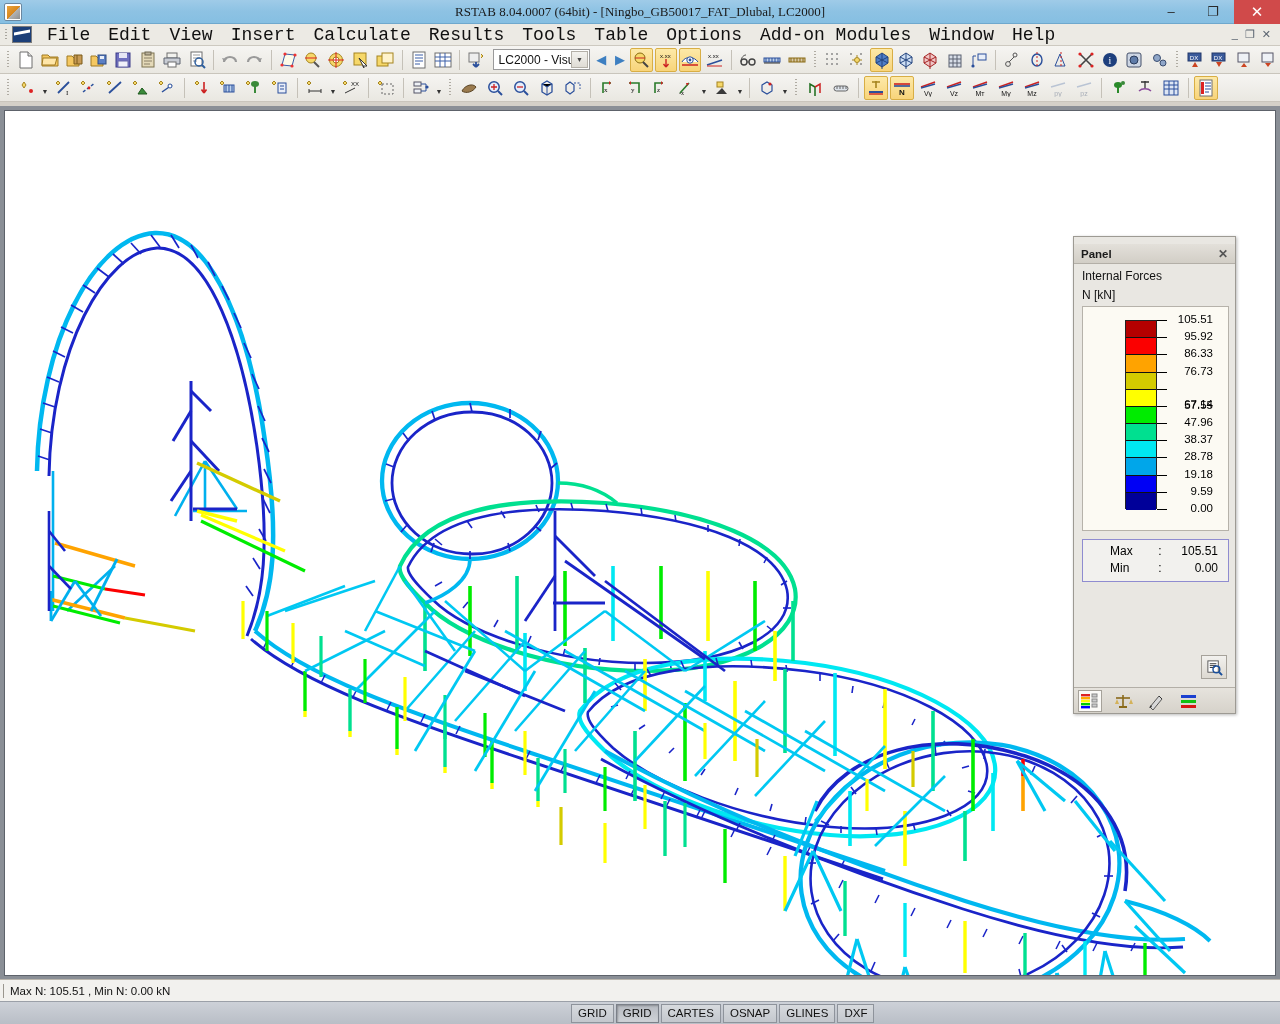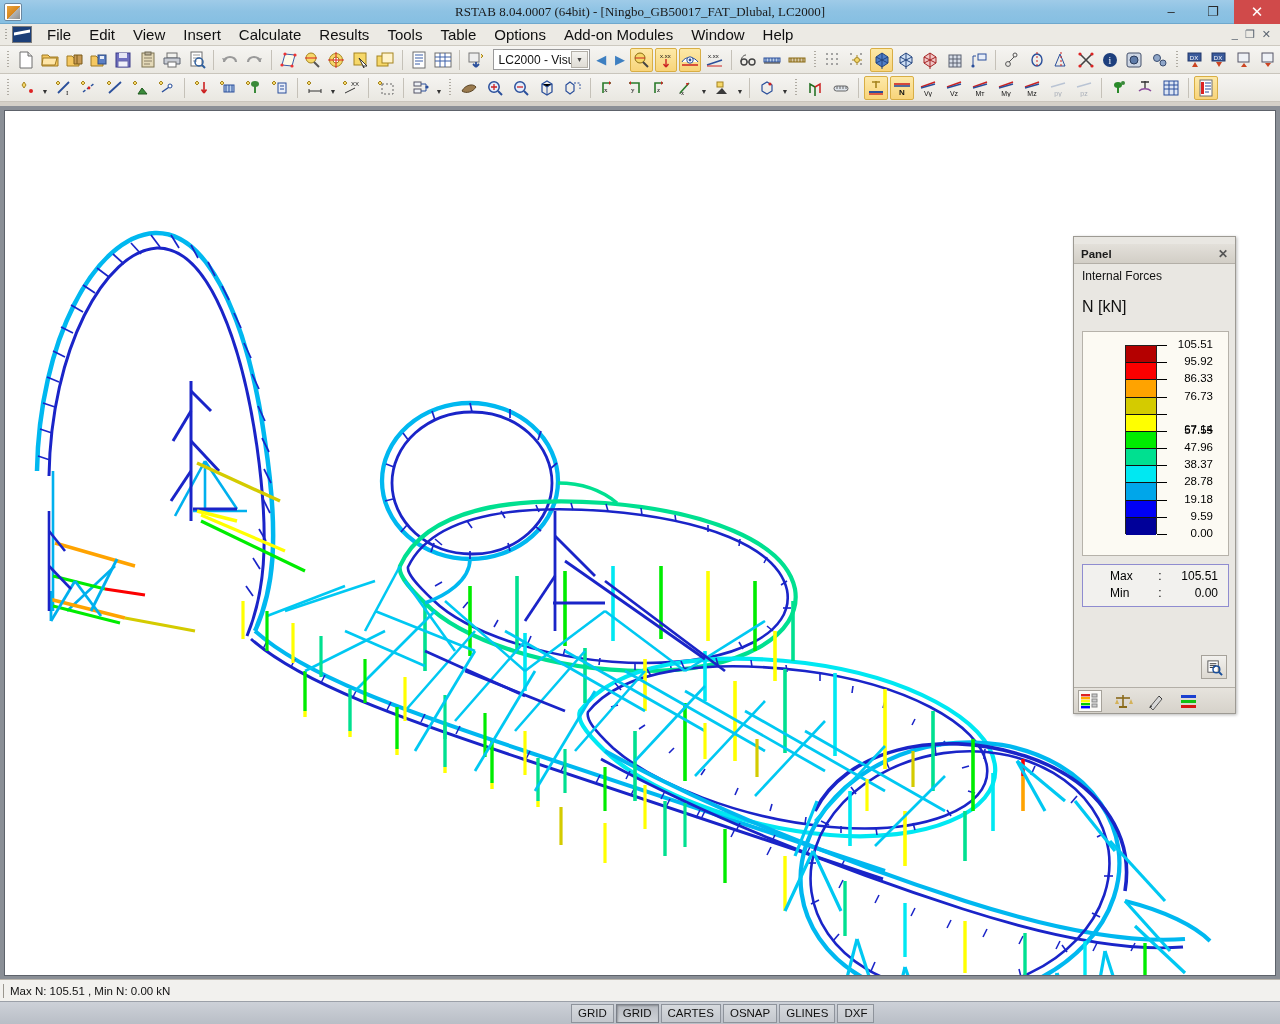--- a/index.html
+++ b/index.html
@@ -54,22 +54,22 @@
   }
   #menubar .menu-logo{
     width:20px;height:17px;margin-right:6px;
     background:#1c3f78; border:1px solid #7b7b7b; position:relative;
   }
   #menubar .menu-logo:after{
     content:""; position:absolute; left:1px; top:4px; width:16px; height:3px;
     background:#fff; transform:skewY(-10deg);
   }
   .menu-item {
-    padding:2px 9px; font-size:15px; color:#101010; cursor:default;
-    font-family:Liberation Sans, sans-serif;
+    padding:2px 9px; font-size:18px; color:#101010; cursor:default;
+    font-family:Liberation Mono, monospace;
   }
   .mdi-btns { margin-left:auto; display:flex; gap:7px; padding-right:9px; color:#5a6470; font-size:11px; }
 
   
   .toolbar {
     height:28px; width:1280px; display:flex; align-items:center;
     background:linear-gradient(to bottom,#f6f5f2 0%, #e9e7e1 100%);
     border-bottom:1px solid #c9c5bc;
     padding-left:2px;
   }
@@ -125,22 +125,22 @@
     box-shadow:1px 1px 3px rgba(0,0,0,.28);
     display:flex; flex-direction:column;
   }
   #panel-title {
     height:20px; background:linear-gradient(to bottom,#e3e0da,#d2cec6);
     display:flex; align-items:center; border-bottom:1px solid #b3afa7;
     font-weight:bold; font-size:11.5px; color:#1b1b1b; padding-left:7px;margin-top:7px;
   }
   #panel-close { margin-left:auto; padding-right:7px; color:#555; font-size:12px; cursor:default; }
   #panel-body { flex:1; display:flex; flex-direction:column; padding:5px 6px 4px 8px; }
-  .p-head { font-size:12px; color:#111; margin-bottom:15px; }
-  .p-sub  { font-size:16px; color:#111; margin-bottom:15px; }
+  .p-head { font-size:12px; color:#111; margin-bottom:5px; }
+  .p-sub  { font-size:12px; color:#111; margin-bottom:4px; }
   #legend-box {
     background:#fcfaf3; border:1px solid #b6b2aa;
     height:225px; position:relative;
   }
   #legend-inner { position:absolute; left:0; top:5px; width:100%; height:210px; }
   .lg-bar { position:absolute; left:42px; top:8px; width:32px; height:189px; border:1px solid #222;}
   .lg-band { width:100%; height:17.18px; }
   .lg-ticks { position:absolute; left:74px; top:8px; width:10px; height:189px; }
   .lg-tick { position:absolute; left:0; width:10px; height:1px; background:#000; }
   .lg-labels { position:absolute; left:84px; top:0px; width:46px; height:205px; }

